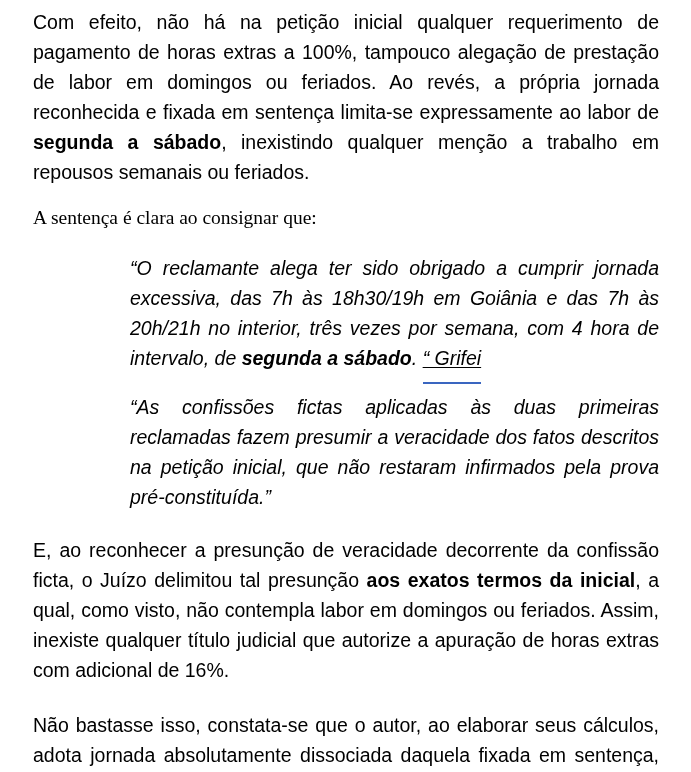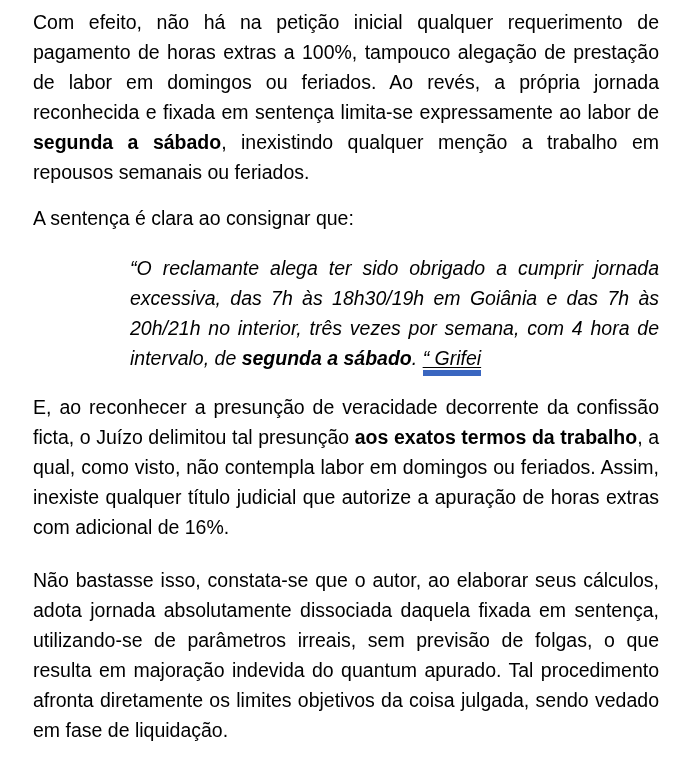--- a/index.html
+++ b/index.html
@@ -22,37 +22,38 @@
     font-size: 19.5px;
     line-height: 30px;
     text-align: justify;
   }
   #doc p.quote {
     margin-left: 97px;
     font-style: italic;
   }
   
   #doc p:nth-child(1) { margin-bottom: 16px; }
-  #doc p:nth-child(2) { margin-bottom: 20px; }
+  #doc p:nth-child(2) { margin-bottom: 20px; font-family: Liberation Serif, serif; }
   #doc p:nth-child(3) { margin-bottom: 19px; }
   #doc p:nth-child(4) { margin-bottom: 23px; }
   #doc p:nth-child(5) { margin-bottom: 25px; }
   .b { font-weight: bold; }
   .u {
     text-decoration: underline;
     text-underline-offset: 2px;
-    border-bottom: 6px solid #84cc16;
-    padding-bottom: 1px;
+    border-bottom: 2px solid #84cc16;
+    padding-bottom: 13px;
     margin-top: 14px;
   }
 </style>
 </head>
 <body>
 
 <main class="page">
   <section id="doc">
       <p class="body"><span>Com efeito, não há na petição inicial qualquer requerimento de pagamento de horas extras a 100%, tampouco alegação de prestação de labor em domingos ou feriados. Ao revés, a própria jornada reconhecida e fixada em sentença limita-se expressamente ao labor de </span><span class="b">segunda a sábado</span><span>, inexistindo qualquer menção a trabalho em repousos semanais ou feriados.</span></p>
       <p class="body"><span>A sentença é clara ao consignar que:</span></p>
       <p class="quote"><span>“O reclamante alega ter sido obrigado a cumprir jornada excessiva, das 7h às 18h30/19h em Goiânia e das 7h às 20h/21h no interior, três vezes por semana, com 4 hora de intervalo, de </span><span class="b">segunda a sábado</span><span>. </span><span class="u" style="border-bottom-color: rgb(58, 102, 192);">“ Grifei</span></p>
-      <p class="body"><span>E, ao reconhecer a presunção de veracidade decorrente da confissão ficta, o Juízo delimitou tal presunção </span><span class="b">aos exatos termos da trabalho</span><span>, a qual, como visto, não contempla labor em domingos ou feriados. Assim, inexiste qualquer título judicial que autorize a apuração de horas extras com adicional de 16%.</span></p>
+      <p class="quote"><span>“As confissões fictas aplicadas às duas primeiras reclamadas fazem presumir a veracidade dos fatos descritos na petição inicial, que não restaram infirmados pela prova pré-constituída.”</span></p>
+      <p class="body"><span>E, ao reconhecer a presunção de veracidade decorrente da confissão ficta, o Juízo delimitou tal presunção </span><span class="b">aos exatos termos da inicial</span><span>, a qual, como visto, não contempla labor em domingos ou feriados. Assim, inexiste qualquer título judicial que autorize a apuração de horas extras com adicional de 16%.</span></p>
       <p class="body"><span>Não bastasse isso, constata-se que o autor, ao elaborar seus cálculos, adota jornada absolutamente dissociada daquela fixada em sentença, utilizando-se de parâmetros irreais, sem previsão de folgas, o que resulta em majoração indevida do quantum apurado. Tal procedimento afronta diretamente os limites objetivos da coisa julgada, sendo vedado em fase de liquidação.</span></p>
     </section>
 </main>
 
 </body></html>

